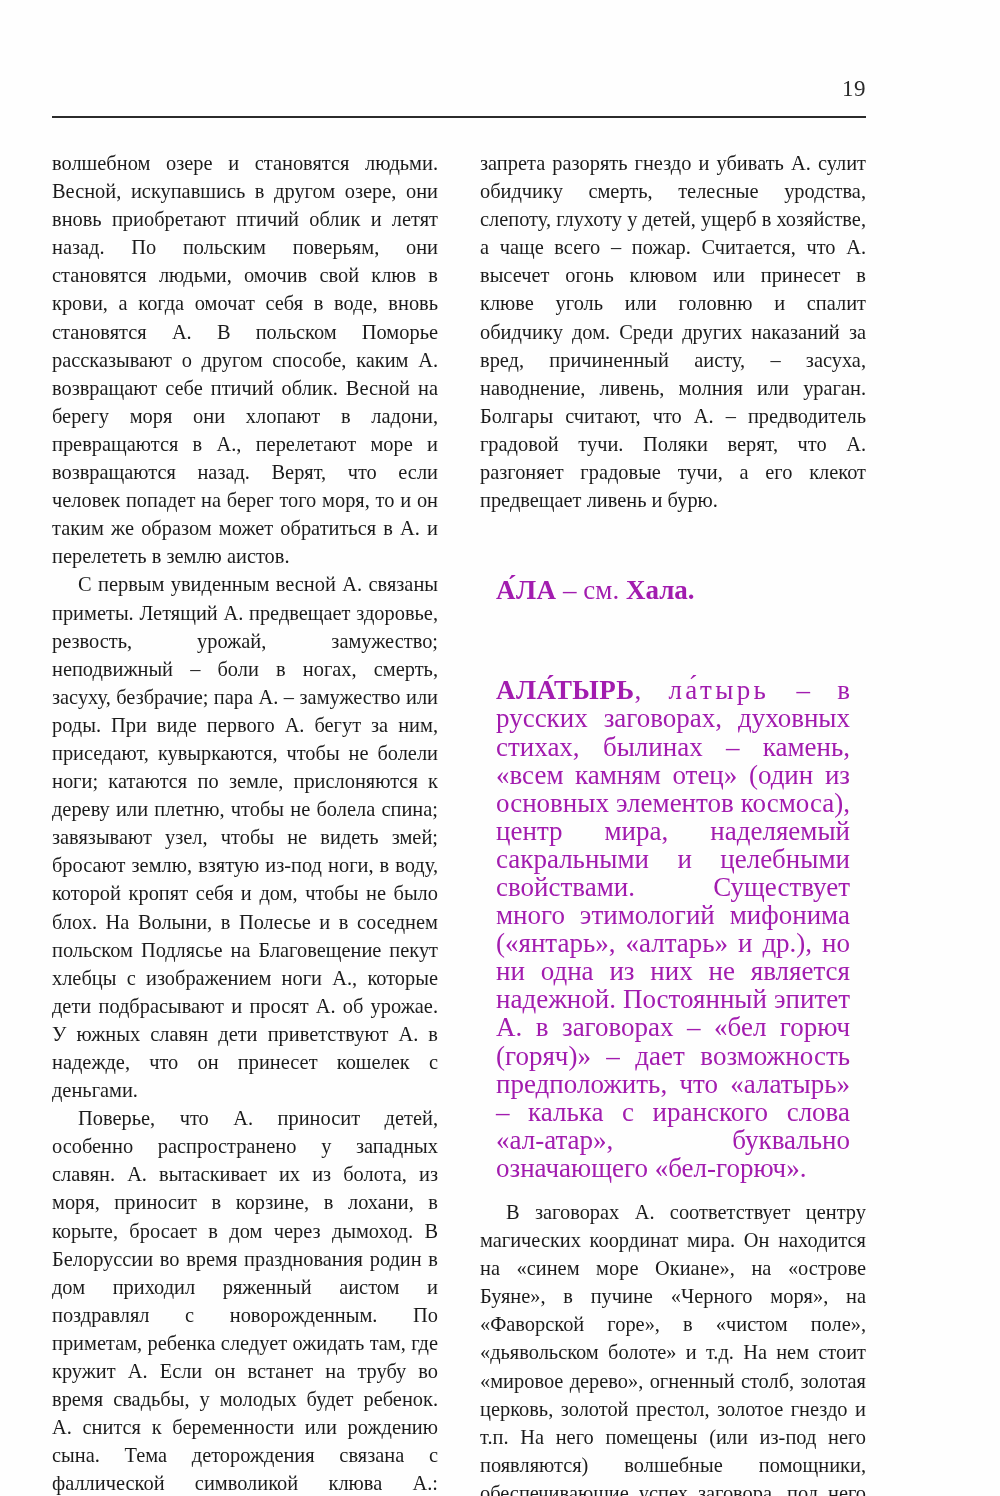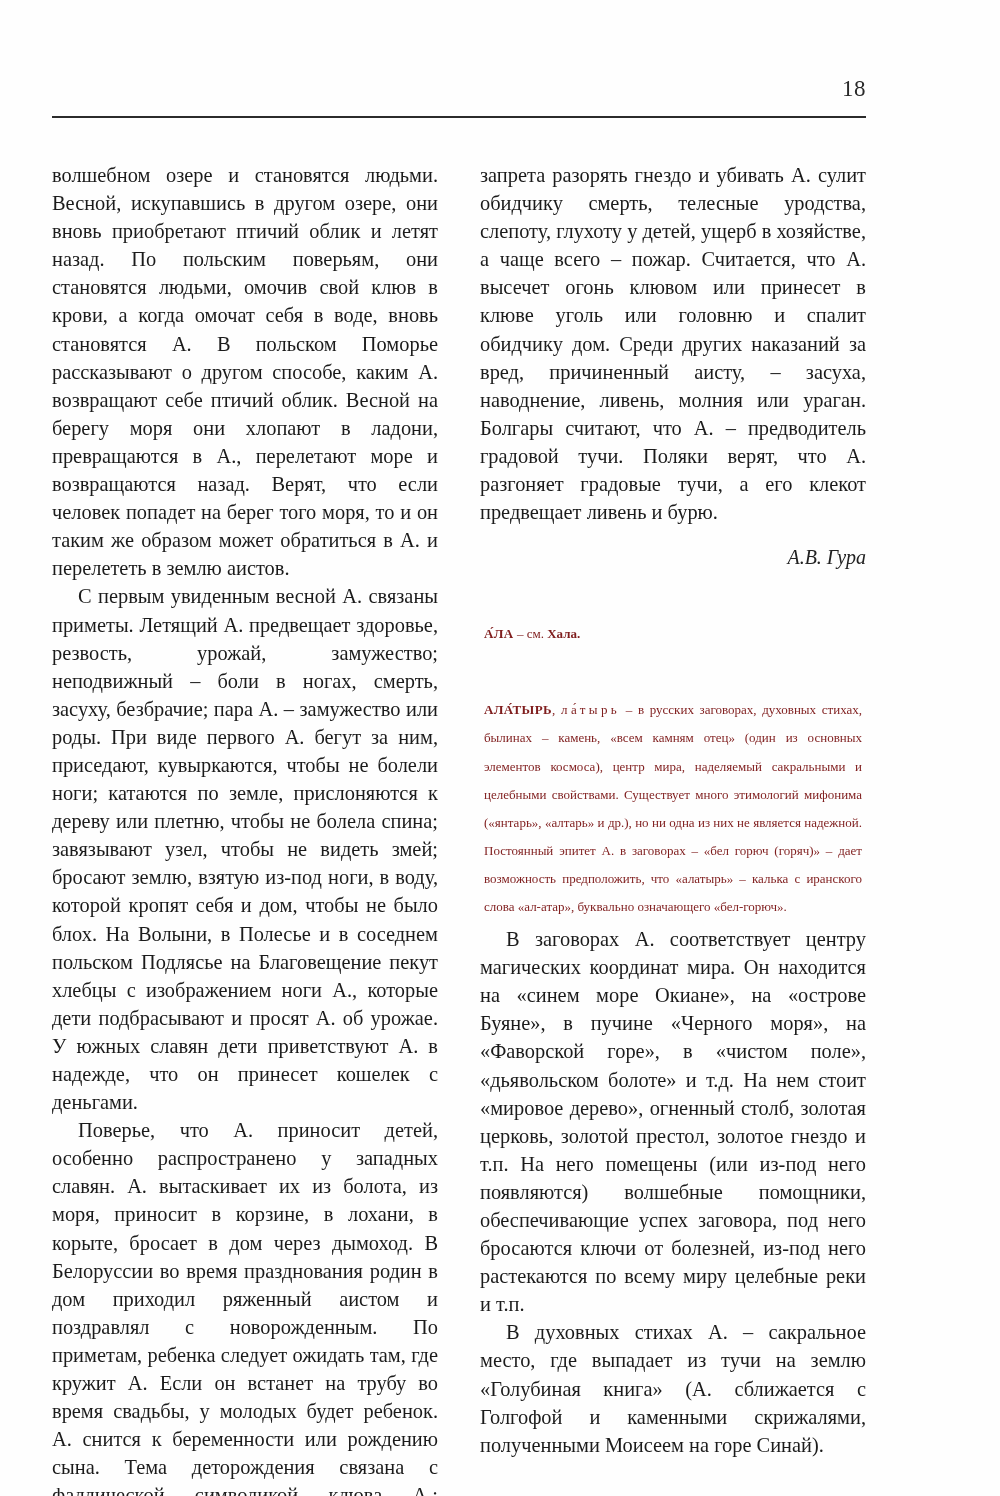--- a/index.html
+++ b/index.html
@@ -66,21 +66,21 @@
   
   .columns {
     position: absolute;
     left: 52px;
     top: 145px;
     width: 814px;
     height: 1270px;
   }
   .col {
     position: absolute;
-    top: 16px;
+    top: 4px;
     width: 386px;
     height: 1270px;
     font-family: Liberation Serif, serif;
   }
   .col-left  { left: 0; }
   .col-right { left: 428px; }
 
   p.para {
     margin: 0;
     font-size: 20.4px;
@@ -88,26 +88,26 @@
     text-align: justify;
     text-justify: inter-word;
     text-indent: 26px;
     hyphens: manual;
     color: #1b1b1b;
   }
   p.para.flush { text-indent: 0; }
 
   
   .entry {
-    margin: 4px;
-    font-size: 13px;
+    margin: 16px;
+    font-size: 27px;
     line-height: 28.1px;
     text-align: justify;
     text-indent: 0;
-    color: #7f1d1d;
+    color: #a21caf;
   }
   .headword {
     font-weight: bold;
     letter-spacing: 0.4px;
   }
   .variant {
     letter-spacing: 3.4px;
   }
   .xref {
     font-weight: bold;
@@ -123,38 +123,37 @@
     text-align: right;
     color: #222;
   }
 </style>
 </head>
 <body>
 
 <div class="page">
 
   <div class="running-head">
-    <div class="rh-folio">18</div>
+    <div class="rh-folio">19</div>
   </div>
   <div class="rh-rule"></div>
 
   <div class="columns">
 
     <div class="col col-left">
       <p class="para flush">волшебном озере и становятся людьми. Весной, искупавшись в другом озере, они вновь приобретают птичий облик и летят назад. По польским поверьям, они становятся людьми, омочив свой клюв в крови, а когда омочат себя в воде, вновь становятся А. В польском Поморье рассказывают о другом способе, каким А. возвращают себе птичий облик. Весной на берегу моря они хлопают в ладони, превращаются в А., перелетают море и возвращаются назад. Верят, что если человек попадет на берег того моря, то и он таким же образом может обратиться в А. и перелететь в землю аистов.</p>
       <p class="para">С первым увиденным весной А. связаны приметы. Летящий А. предвещает здоровье, резвость, урожай, замужество; неподвижный – боли в ногах, смерть, засуху, безбрачие; пара А. – замужество или роды. При виде первого А. бегут за ним, приседают, кувыркаются, чтобы не болели ноги; катаются по земле, прислоняются к дереву или плетню, чтобы не болела спина; завязывают узел, чтобы не видеть змей; бросают землю, взятую из-под ноги, в воду, которой кропят себя и дом, чтобы не было блох. На Волыни, в Полесье и в соседнем польском Подлясье на Благовещение пекут хлебцы с изображением ноги А., которые дети подбрасывают и просят А. об урожае. У южных славян дети приветствуют А. в надежде, что он принесет кошелек с деньгами.</p>
       <p class="para">Поверье, что А. приносит детей, особенно распространено у западных славян. А. вытаскивает их из болота, из моря, приносит в корзине, в лохани, в корыте, бросает в дом через дымоход. В Белоруссии во время празднования родин в дом приходил ряженный аистом и поздравлял с новорожденным. По приметам, ребенка следует ожидать там, где кружит А. Если он встанет на трубу во время свадьбы, у молодых будет ребенок. А. снится к беременности или рождению сына. Тема деторождения связана с фаллической символикой клюва А.: ряженный аистом на святки клюет девушек.</p>
 
     </div>
 
     <div class="col col-right">
 
       <p class="para flush">запрета разорять гнездо и убивать А. сулит обидчику смерть, телесные уродства, слепоту, глухоту у детей, ущерб в хозяйстве, а чаще всего – пожар. Считается, что А. высечет огонь клювом или принесет в клюве уголь или головню и спалит обидчику дом. Среди других наказаний за вред, причиненный аисту, – засуха, наводнение, ливень, молния или ураган. Болгары считают, что А. – предводитель градовой тучи. Поляки верят, что А. разгоняет градовые тучи, а его клекот предвещает ливень и бурю.</p>
 
-      <p class="byline">А.В. Гура</p>
 
       <div class="gap-entry"></div>
 
       <p class="entry"><span class="headword">А́ЛА</span><span> – </span><span>см. </span><span class="xref">Хала.</span></p>
 
       <div class="gap-entry2"></div>
 
       <p class="entry"><span class="headword">АЛА́ТЫРЬ</span><span>, </span><span class="variant">ла́тырь</span><span> – в русских заговорах, духовных стихах, былинах – камень, «всем камням отец» (один из основных элементов космоса), центр мира, наделяемый сакральными и целебными свойствами. Существует много этимологий мифонима («янтарь», «алтарь» и др.), но ни одна из них не является надежной. Постоянный эпитет А. в заговорах – «бел горюч (горяч)» – дает возможность предположить, что «алатырь» – калька с иранского слова «ал-атар», буквально означающего «бел-горюч».</span></p>
 
       <p class="para">В заговорах А. соответствует центру магических координат мира. Он находится на «синем море Окиане», на «острове Буяне», в пучине «Черного моря», на «Фаворской горе», в «чистом поле», «дьявольском болоте» и т.д. На нем стоит «мировое дерево», огненный столб, золотая церковь, золотой престол, золотое гнездо и т.п. На него помещены (или из-под него появляются) волшебные помощники, обеспечивающие успех заговора, под него бросаются ключи от болезней, из-под него растекаются по всему миру целебные реки и т.п.</p>

